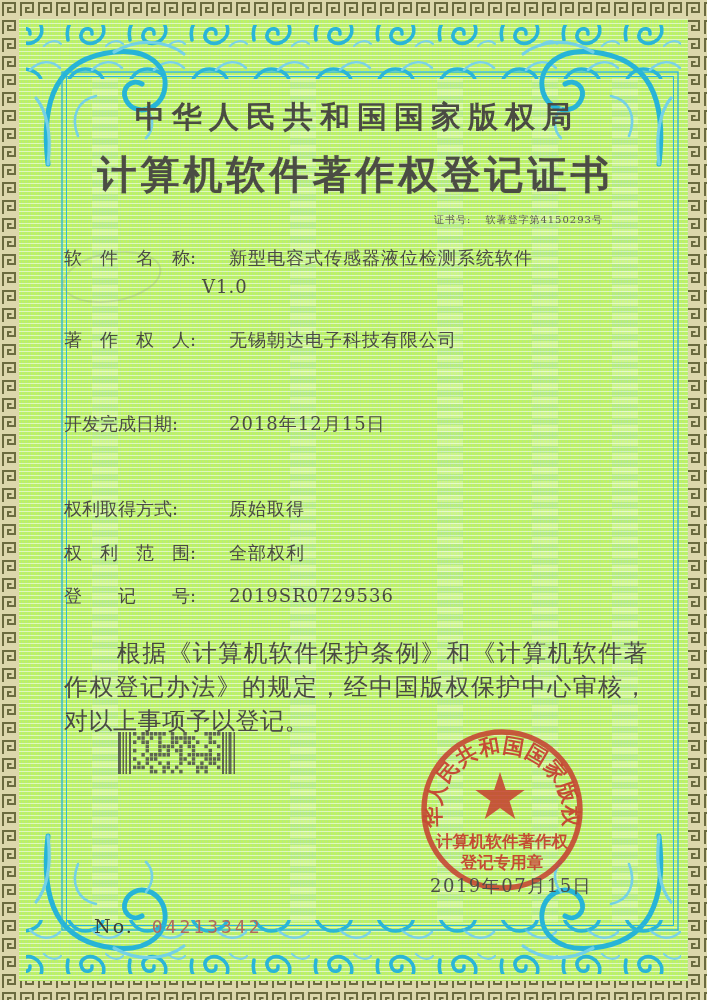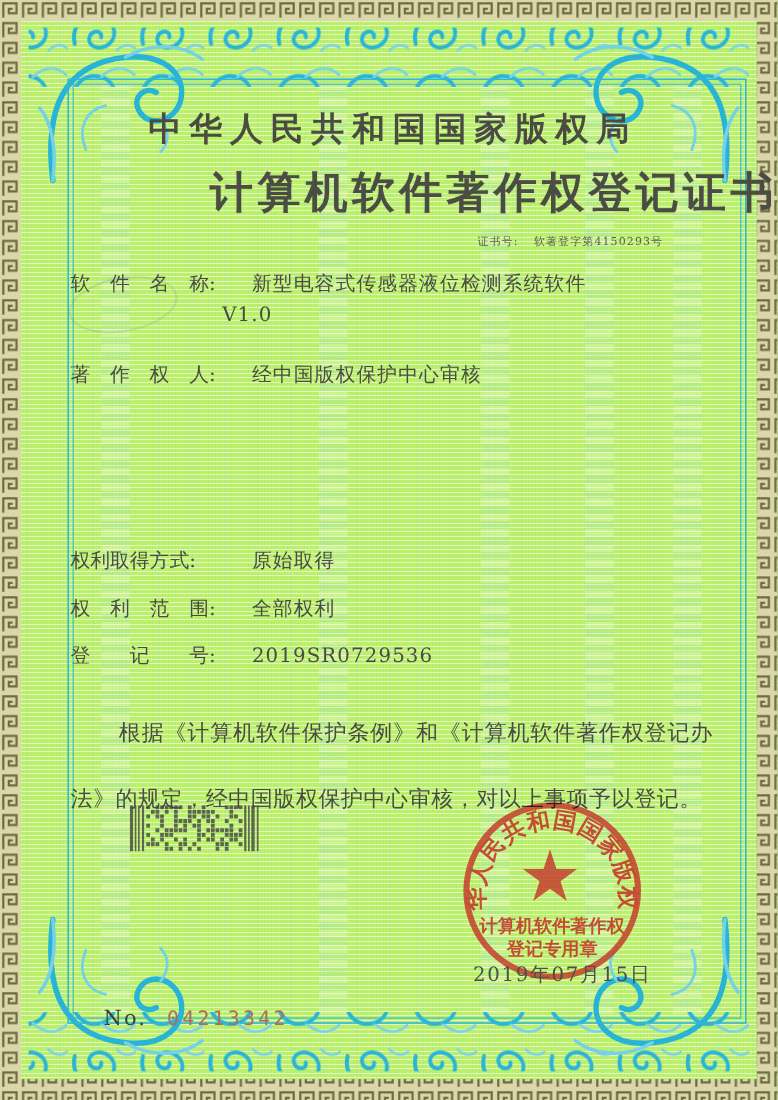--- a/index.html
+++ b/index.html
@@ -21,38 +21,38 @@
     background-image:repeating-linear-gradient(0deg, rgba(255,255,255,.75) 0 7px, rgba(156,214,224,.55) 7px 14px);
   }
   .decor{position:absolute;inset:0;z-index:1;pointer-events:none;}
   .content{position:absolute;inset:0;z-index:2;}
 
   .authority{
     position:absolute;top:97px;left:0;right:0;text-align:center;
     font-size:30px;font-weight:bold;letter-spacing:7px;padding-left:7px;color:#4a4b43;
   }
   .cert-title{
-    position:absolute;top:148px;left:0;right:0;text-align:right;
+    position:absolute;top:148px;left:0;right:0;text-align:center;
     font-size:39px;font-weight:bold;letter-spacing:4px;padding-left:4px;color:#4b4c44;
     text-shadow:0 0 1px rgba(75,76,68,.4);
   }
   .cert-no{position:absolute;top:213px;left:434px;font-size:10px;color:#5b5c54;letter-spacing:1px;}
   .cert-no .lab{margin-right:14px;}
 
   .row{position:absolute;left:64px;font-size:18px;white-space:nowrap;color:#4a4b44;}
   .row .lab{display:inline-block;width:165px;}
   .row .val{letter-spacing:1px;}
   .r-name{top:246px;} .r-name2{top:276px;left:202px;}
   .r-owner{top:328px;}
   .r-devdate{top:412px;} .r-pubdate{top:455px;}
   .r-acq{top:497px;} .r-scope{top:541px;} .r-reg{top:584px;}
 
   .statement{
     position:absolute;left:64px;top:636px;width:584px;
-    font-size:20px;line-height:60px;text-align:justify;text-indent:2.2em;
+    font-size:24px;line-height:34px;text-align:justify;text-indent:2.2em;
     color:#4a4b44;letter-spacing:.5px;
   }
 
   .barcode{position:absolute;left:118px;top:732px;width:118px;height:42px;opacity:.82;}
 
   .seal{position:absolute;left:412px;top:720px;width:180px;height:180px;opacity:.9;mix-blend-mode:multiply;}
 
   .issue-date{position:absolute;left:430px;top:874px;font-size:18px;color:#4d4f49;letter-spacing:1.5px;text-align:center;}
 
   .serial{position:absolute;left:94px;top:871px;font-size:19px;white-space:nowrap;margin-top:44px;}
@@ -131,23 +131,26 @@
     <div class="ghost-oval"></div>
 
     <div class="row r-name">
       <span class="lab">软　件　名　称:</span><span class="val">新型电容式传感器液位检测系统软件</span>
     </div>
     <div class="row r-name2">
       <span class="val">V1.0</span>
     </div>
 
     <div class="row r-owner">
-      <span class="lab">著　作　权　人:</span><span class="val">经中国版权保护中心审核</span>
-    </div>
-
+      <span class="lab">著　作　权　人:</span><span class="val">无锡朝达电子科技有限公司</span>
+    </div>
+
+    <div class="row r-devdate">
+      <span class="lab">开发完成日期:</span><span class="val">2018年12月15日</span>
+    </div>
 
 
     <div class="row r-scope">
       <span class="lab">权　利　范　围:</span><span class="val">全部权利</span>
     </div>
 
     <div class="row r-acq">
       <span class="lab">权利取得方式:</span><span class="val">原始取得</span>
     </div>
 

